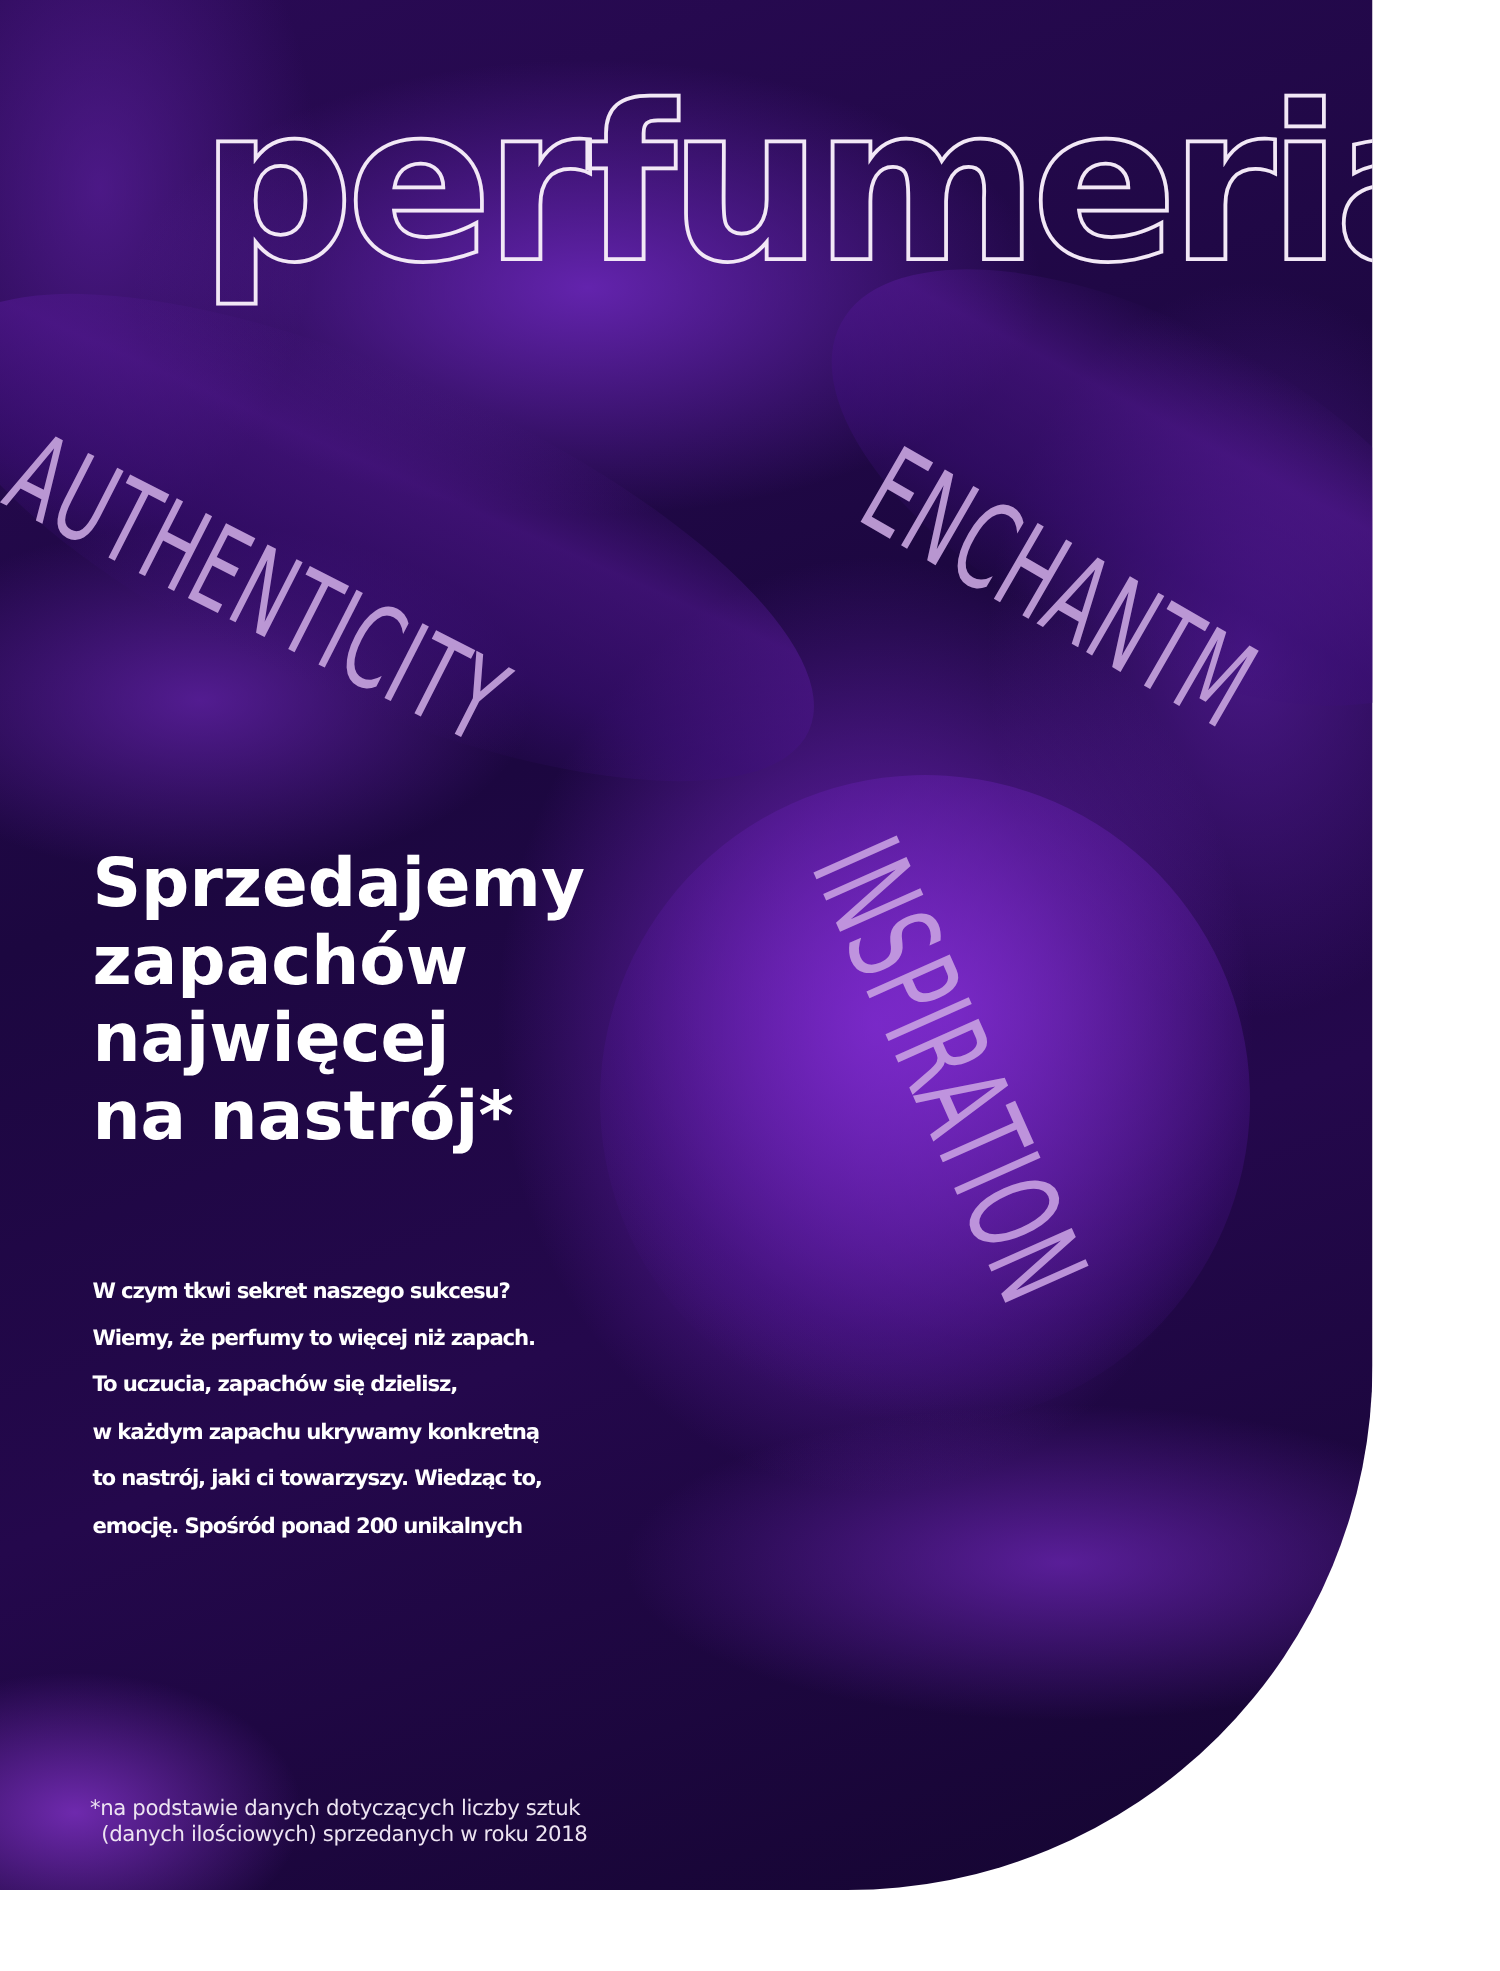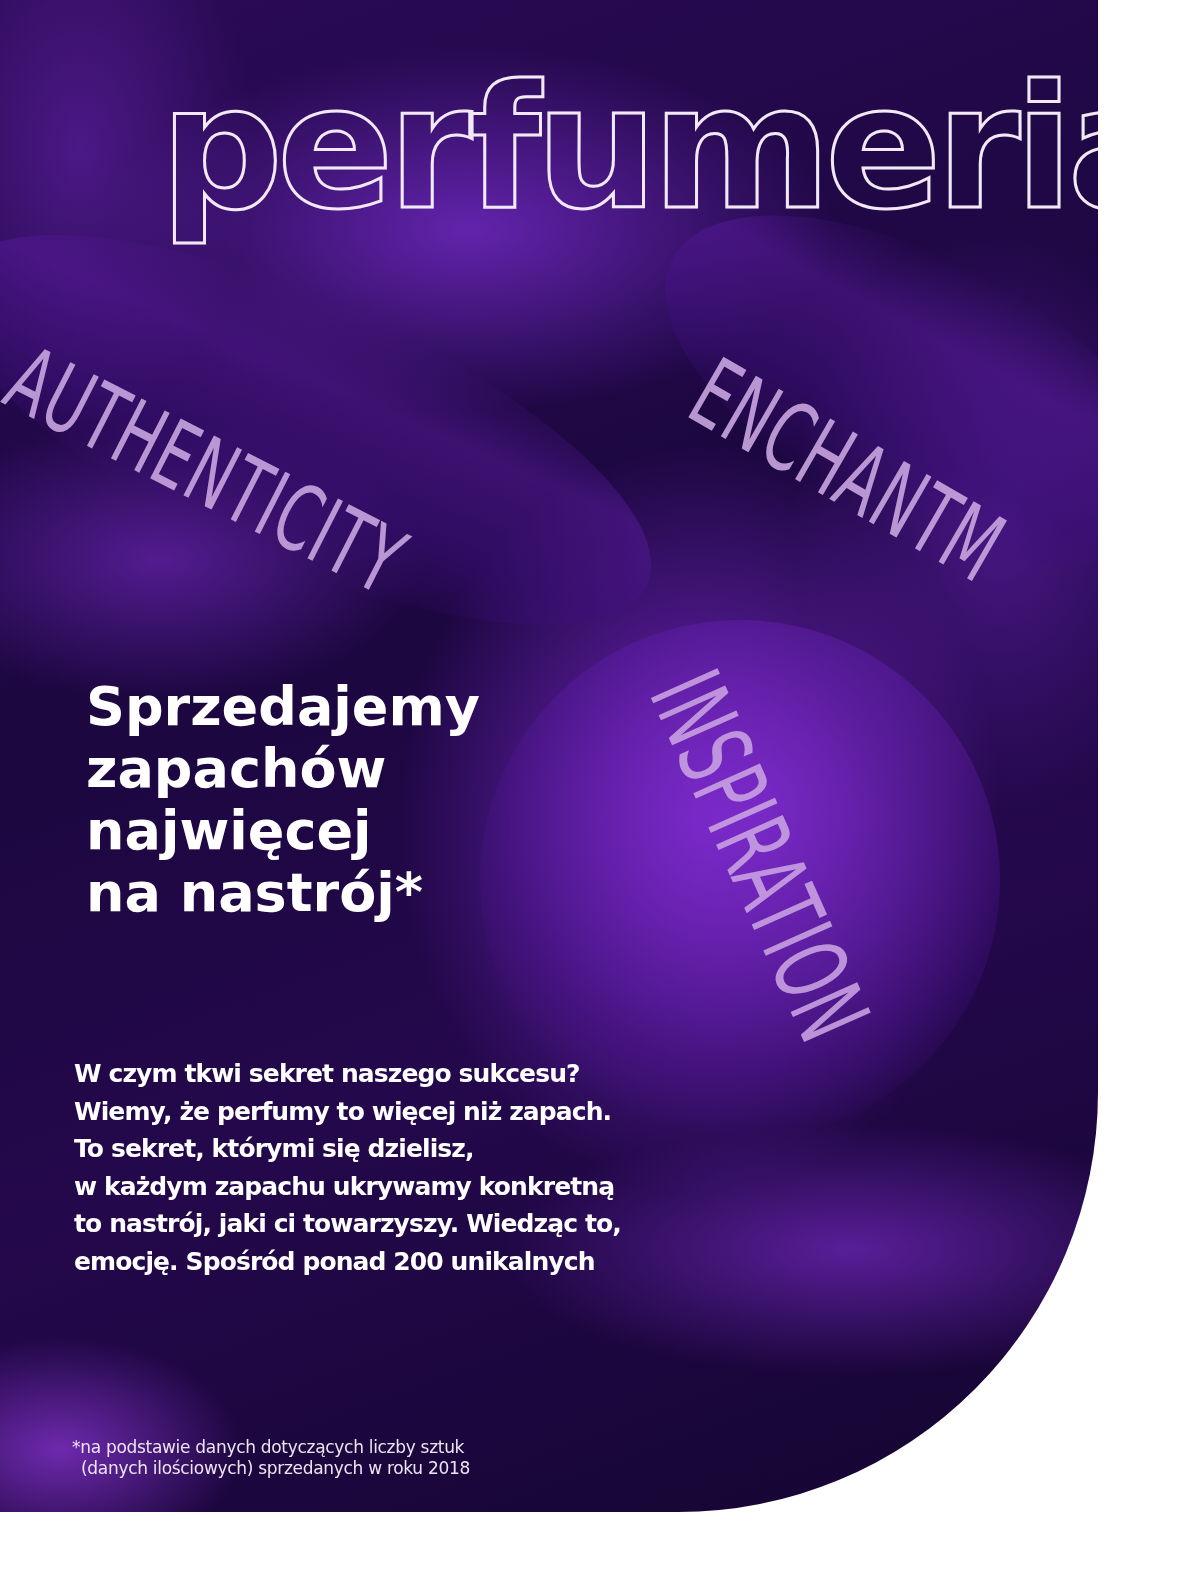--- a/index.html
+++ b/index.html
@@ -75,30 +75,30 @@
       left: 74px;
       top: 676px;
       margin: 0;
       font-family: "DejaVu Sans", sans-serif;
       font-weight: bold;
       font-size: 54px;
       line-height: 62px;
       color: #ffffff;
       letter-spacing: 0px;
     }
-    .headline span { display: block; margin-left: 12px; }
+    .headline span { display: block; }
 
     .body-text {
       position: absolute;
       left: 74px;
-      top: 1055px;
+      top: 1015px;
       margin: 0;
       font-family: "DejaVu Sans", sans-serif;
       font-weight: bold;
-      font-size: 25px;
+      font-size: 17px;
       line-height: 37.5px;
       color: #ffffff;
       letter-spacing: -0.9px;
     }
     .body-text span { display: block; white-space: nowrap; }
 
     .footnote {
       position: absolute;
       left: 72px;
       top: 1437px;
@@ -130,21 +130,21 @@
   <h2 class="headline">
     <span>Sprzedajemy</span>
     <span>zapachów</span>
     <span>najwięcej</span>
     <span>na nastrój*</span>
   </h2>
 
   <p class="body-text">
     <span>W czym tkwi sekret naszego sukcesu?</span>
     <span>Wiemy, że perfumy to więcej niż zapach.</span>
-    <span>To sekret, którymi się dzielisz,</span>
+    <span>To uczucia, zapachów się dzielisz,</span>
     <span>w każdym zapachu ukrywamy konkretną</span>
     <span>to nastrój, jaki ci towarzyszy. Wiedząc to,</span>
     <span>emocję. Spośród ponad 200 unikalnych</span>
   </p>
 
   <p class="footnote">
     <span>*na podstawie danych dotyczących liczby sztuk</span>
     <span class="indent">(danych ilościowych) sprzedanych w roku 2018</span>
   </p>
 </div>

